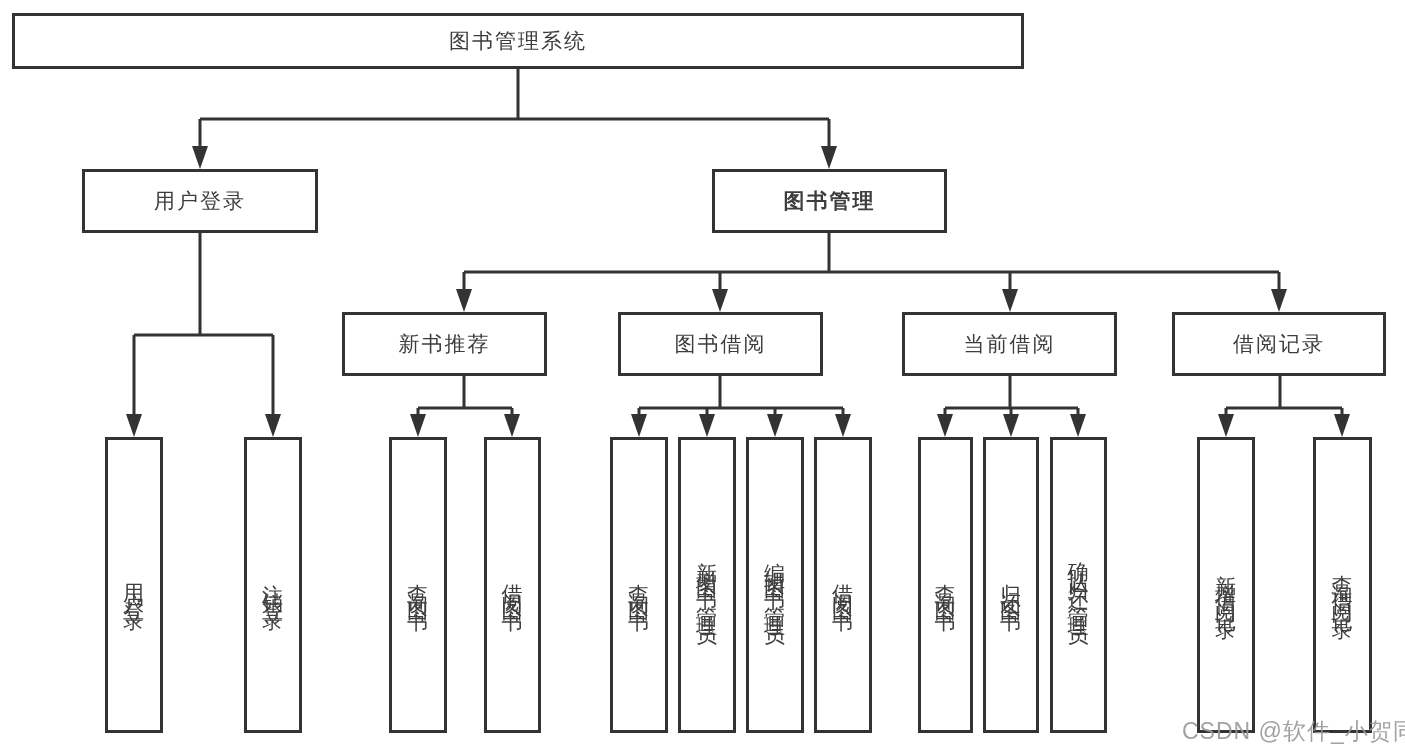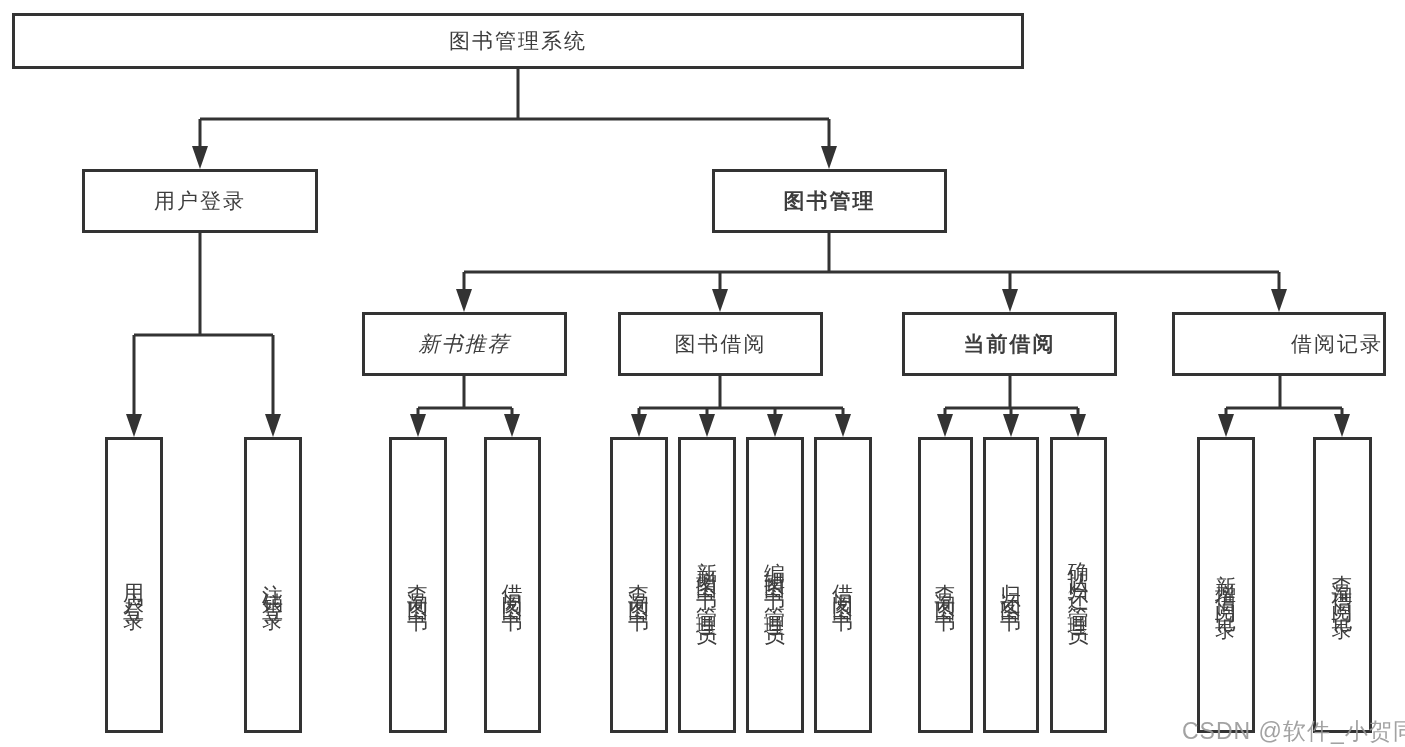--- a/index.html
+++ b/index.html
@@ -36,24 +36,24 @@
     writing-mode: vertical-rl;
     text-orientation: mixed;
     font-size: 21px;
     letter-spacing: 9px;
     line-height: 1;
   }
   
   #n-root          { left: 12px;   top: 13px;  width: 1012px; height: 56px; }
   #n-user-login    { left: 82px;   top: 169px; width: 236px;  height: 64px; }
   #n-book-mgmt     { left: 712px;  top: 169px; width: 235px;  height: 64px; font-weight: bold; }
-  #n-new-book-rec  { left: 362px;  top: 312px; width: 205px;  height: 64px; font-style: italic; }
+  #n-new-book-rec  { left: 342px;  top: 312px; width: 205px;  height: 64px; }
   #n-book-borrow   { left: 618px;  top: 312px; width: 205px;  height: 64px; text-align: right; }
-  #n-cur-borrow    { left: 902px;  top: 312px; width: 215px;  height: 64px; font-weight: bold; }
-  #n-borrow-rec    { left: 1172px; top: 312px; width: 214px;  height: 64px; justify-content: flex-end; }
+  #n-cur-borrow    { left: 902px;  top: 312px; width: 215px;  height: 64px; }
+  #n-borrow-rec    { left: 1172px; top: 312px; width: 214px;  height: 64px; }
   #n-ul-login      { left: 105px;  top: 437px; width: 58px;   height: 296px; }
   #n-ul-logout     { left: 244px;  top: 437px; width: 58px;   height: 296px; }
   #n-nb-query      { left: 389px;  top: 437px; width: 58px;   height: 296px; }
   #n-nb-borrow     { left: 484px;  top: 437px; width: 57px;   height: 296px; }
   #n-bb-query      { left: 610px;  top: 437px; width: 58px;   height: 296px; }
   #n-bb-add        { left: 678px;  top: 437px; width: 58px;   height: 296px; }
   #n-bb-edit       { left: 746px;  top: 437px; width: 58px;   height: 296px; }
   #n-bb-borrow     { left: 814px;  top: 437px; width: 58px;   height: 296px; }
   #n-cb-query      { left: 918px;  top: 437px; width: 55px;   height: 296px; }
   #n-cb-return     { left: 983px;  top: 437px; width: 56px;   height: 296px; }

